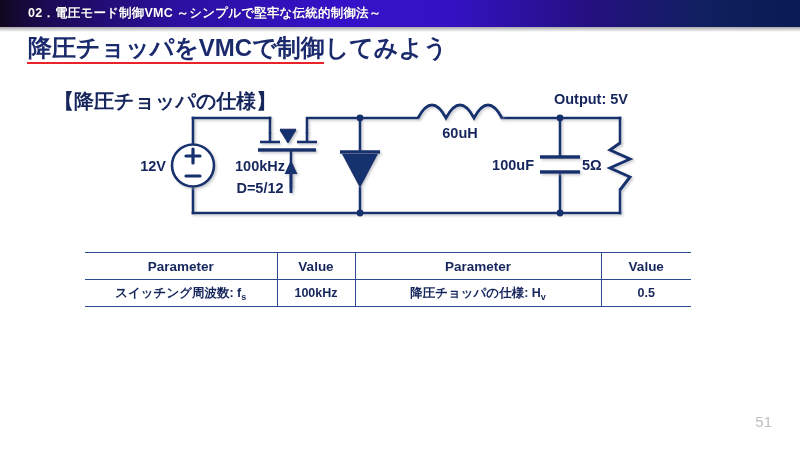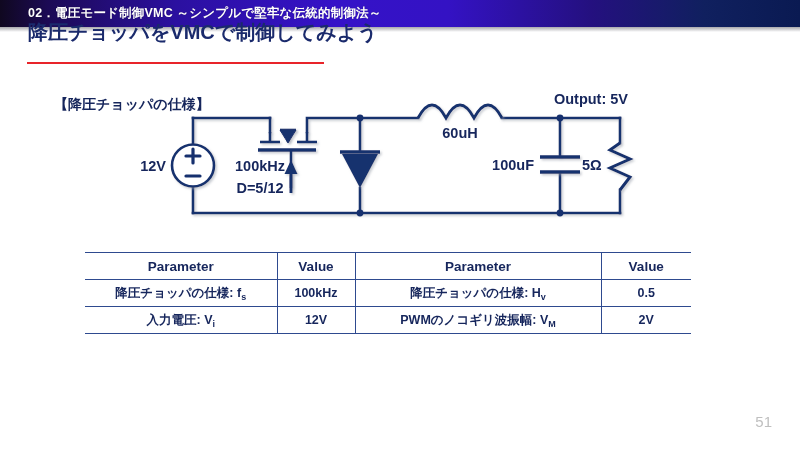--- a/index.html
+++ b/index.html
@@ -45,38 +45,38 @@
     font-weight: 700;
     color: #ffffff;
     letter-spacing: 0.2px;
     white-space: nowrap;
     text-shadow: 0 0 1px rgba(0,0,0,0.4);
   }
 
   
   #slide-title {
     position: absolute;
-    left: 28px; top: 19px;
-    font-size: 20px;
+    left: 28px; top: 32px;
+    font-size: 24px;
     font-weight: 700;
     color: #1a2a6c;
     white-space: nowrap;
   }
   #title-underline {
     position: absolute;
     left: 27px; top: 62px;
     width: 297px; height: 2px;
     background: #e8242a;
   }
 
   
   #spec-heading {
     position: absolute;
-    left: 54px; top: 96px;
-    font-size: 14px;
+    left: 54px; top: 88px;
+    font-size: 20px;
     font-weight: 700;
     color: #16265c;
     white-space: nowrap;
   }
 
   
   #circuit {
     position: absolute;
     left: 110px; top: 88px;
     width: 560px; height: 145px;
@@ -252,32 +252,26 @@
   <table id="spec-table">
     <tbody>
       <tr class="head">
         <td class="c0">Parameter</td>
         <td class="c1">Value</td>
         <td class="c2">Parameter</td>
         <td class="c3">Value</td>
       </tr>
 
       <tr>
-        <td class="c0"><span class="cellmain">降圧チョッパの仕様: f</span><sub>s</sub></td>
+        <td class="c0"><span class="cellmain">スイッチング周波数: f</span><sub>s</sub></td>
         <td class="c1">100kHz</td>
         <td class="c2"><span class="cellmain">降圧チョッパの仕様: H</span><sub>v</sub></td>
         <td class="c3">0.5</td>
       </tr>
 
-      <tr>
-        <td class="c0"><span class="cellmain">入力電圧: V</span><sub>i</sub></td>
-        <td class="c1">12V</td>
-        <td class="c2"><span class="cellmain">PWMのノコギリ波振幅: V</span><sub>M</sub></td>
-        <td class="c3">2V</td>
-      </tr>
 
 
     </tbody>
   </table>
 
   <div id="page-number">51</div>
 
 </div>
 
 </body></html>

